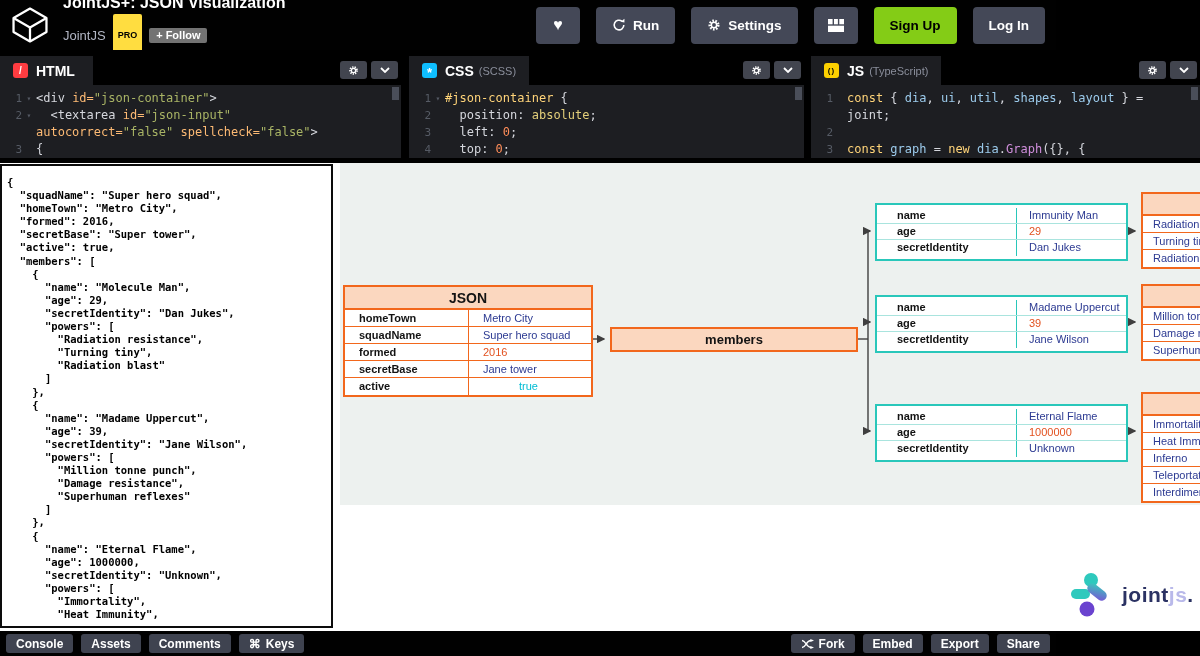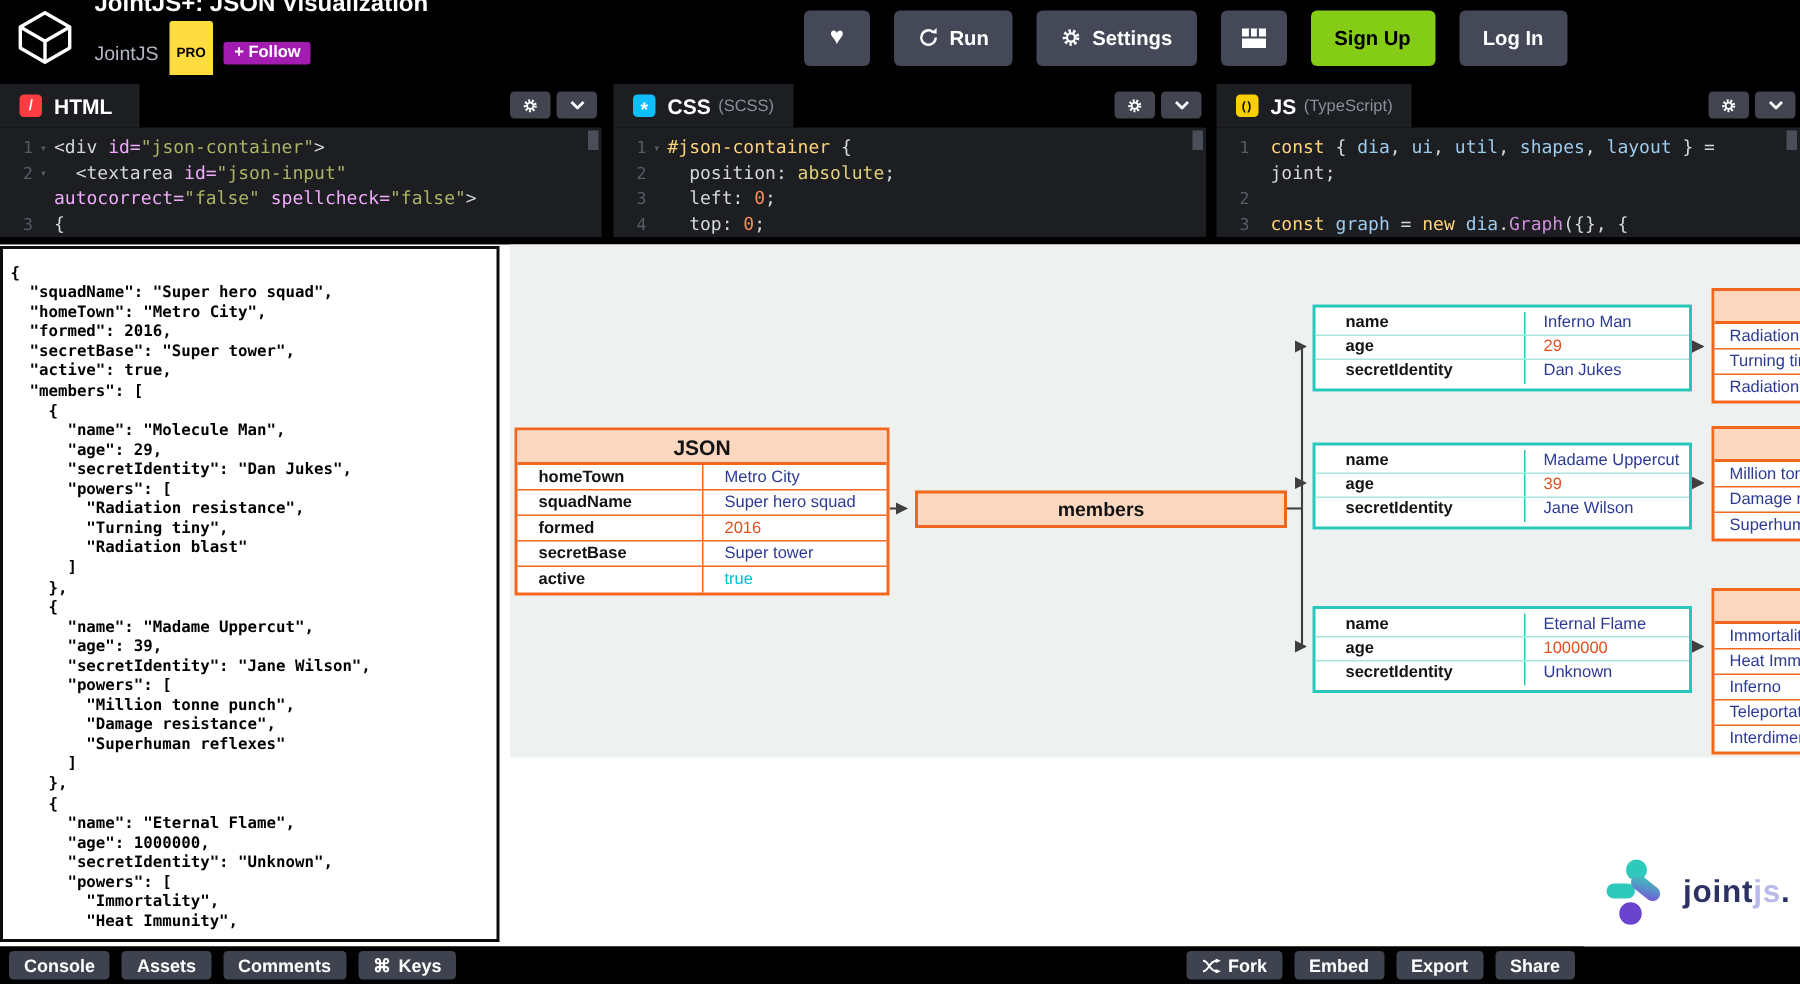--- a/index.html
+++ b/index.html
@@ -10,21 +10,21 @@
   
   .header { position:absolute; left:0; top:0; width:1056px; height:50px; background:#010101;
             display:flex; align-items:center; padding:0 11px; }
   .cp-logo { width:38px; height:38px; flex:0 0 auto; }
   .title-block { margin-left:14px; }
   .pen-title { color:#fff; font-size:16px; font-weight:bold; line-height:18px; }
   .pen-meta { display:flex; align-items:center; gap:7px; margin-top:2px; }
   .author { color:#b3b7c5; font-size:13px; }
   .badge-pro { background:#ffdd40; color:#000; font-size:9px; font-weight:bold;
                padding:16px 5px; border-radius:2px; }
-  .badge-follow { background:#a21caf; color:#fff; font-size:11px; font-weight:bold;
+  .badge-follow { background:#737373; color:#fff; font-size:11px; font-weight:bold;
                   padding:1px 7px 2px; border-radius:2px; }
   .header-actions { margin-left:auto; display:flex; align-items:center; gap:16px; }
   .hbtn { height:37px; background:#444857; border:none; border-radius:4px; color:#fff;
           font-family:inherit; font-size:13.5px; font-weight:bold; padding:0 16px;
           display:flex; align-items:center; gap:7px; cursor:pointer; }
   .hbtn.icon-only { width:44px; justify-content:center; padding:0; }
   .hbtn.green { background:#84cc16; color:#000; }
   .heart-glyph { font-size:16px; }
 
   
@@ -45,21 +45,21 @@
   .tbtn { width:27px; height:18px; background:#42454f; border:none; border-radius:3px;
           display:flex; align-items:center; justify-content:center; cursor:pointer; }
   .codearea { position:relative; height:73px; background:#1d1e22; overflow:hidden;
               padding-top:5px; font-family:"DejaVu Sans Mono", monospace; font-size:12px; }
   .code-row { display:flex; height:17px; line-height:17px; white-space:pre; }
   .gutter { width:22px; text-align:right; color:#565b65; flex:0 0 auto; font-size:11px; }
   .fold { width:14px; text-align:center; color:#565b65; font-size:8px; flex:0 0 auto; }
   .scroll-thumb { position:absolute; top:2px; right:2px; width:7px; height:13px;
                   background:#4a4e59; }
   .tk-tag,.tk-p { color:#d5d7dd; }
-  .tk-attr { color:#f0abfc; }
+  .tk-attr { color:#fdba74; }
   .tk-str { color:#a9b465; }
   .tk-sel { color:#ffd479; }
   .tk-prop { color:#d5d7dd; }
   .tk-val { color:#e3cf7a; }
   .tk-num { color:#ff8d59; }
   .tk-kw { color:#ffd479; }
   .tk-var { color:#9ccbec; }
   .tk-cls { color:#cf8edb; }
 
   
@@ -70,21 +70,21 @@
                 font-family:"DejaVu Sans Mono", monospace; font-weight:bold;
                 font-size:10.5px; line-height:13.1px; padding:10px 4px 0 5px; }
   .paper { position:absolute; left:340px; top:0; width:860px; height:342px; background:#edf1ef; }
   .wires { position:absolute; left:340px; top:0; width:860px; height:342px; }
 
   .dg-table { position:absolute; background:#fff; border:2px solid #f2671c; }
   .dg-header { background:#fbd7bf; border-bottom:2px solid #f2671c; text-align:center;
                font-weight:bold; font-size:14px; color:#131313; height:23px; line-height:23px; }
   .dg-row { display:flex; height:17px; line-height:16px; border-bottom:1px solid #f2671c;
             font-size:11px; }
-  .dg-row:last-child { border-bottom:none; }
+  .dg-row:last-child { border-bottom:none;gap:36px; }
   .dg-key { font-weight:bold; color:#131313; border-right:1px solid #f2671c; padding-left:14px; }
   .dg-val { padding-left:14px; }
   .v-string { color:#2c3a92; } .v-number { color:#e2511f; } .v-boolean { color:#00bcd4; }
 
   .members-box { position:absolute; left:610px; top:164px; width:248px; height:25px;
                  background:#fbd7bf; border:2px solid #f2671c; text-align:center;
                  font-weight:bold; font-size:13px; color:#131313; line-height:21px; }
 
   .mem-table { position:absolute; left:875px; width:253px; background:#fff;
                border:2px solid #29c7ba; padding:3px 0; }
@@ -334,36 +334,36 @@
           <div class="dg-row">
             <div class="dg-key" style="width: 124px; flex: 0 0 auto;">squadName</div>
             <div class="dg-val v-string">Super hero squad</div>
           </div>
           <div class="dg-row">
             <div class="dg-key" style="width: 124px; flex: 0 0 auto;">formed</div>
             <div class="dg-val v-number">2016</div>
           </div>
           <div class="dg-row">
             <div class="dg-key" style="width: 124px; flex: 0 0 auto;">secretBase</div>
-            <div class="dg-val v-string">Super tower</div>
+            <div class="dg-val v-string">Jane tower</div>
           </div>
           <div class="dg-row">
             <div class="dg-key" style="width: 124px; flex: 0 0 auto;">active</div>
             <div class="dg-val v-boolean">true</div>
           </div>
         </div>
     </div>
 
     <div class="members-box">members</div>
 
     <div id="member-tables">
         <div class="mem-table" style="top: 40px;">
           <div class="mem-row">
             <div class="mem-key" style="width: 140px; flex: 0 0 auto;">name</div>
-            <div class="mem-val v-string">Inferno Man</div>
+            <div class="mem-val v-string">Immunity Man</div>
           </div>
           <div class="mem-row">
             <div class="mem-key" style="width: 140px; flex: 0 0 auto;">age</div>
             <div class="mem-val v-number">29</div>
           </div>
           <div class="mem-row">
             <div class="mem-key" style="width: 140px; flex: 0 0 auto;">secretIdentity</div>
             <div class="mem-val v-string">Dan Jukes</div>
           </div>
         </div>

